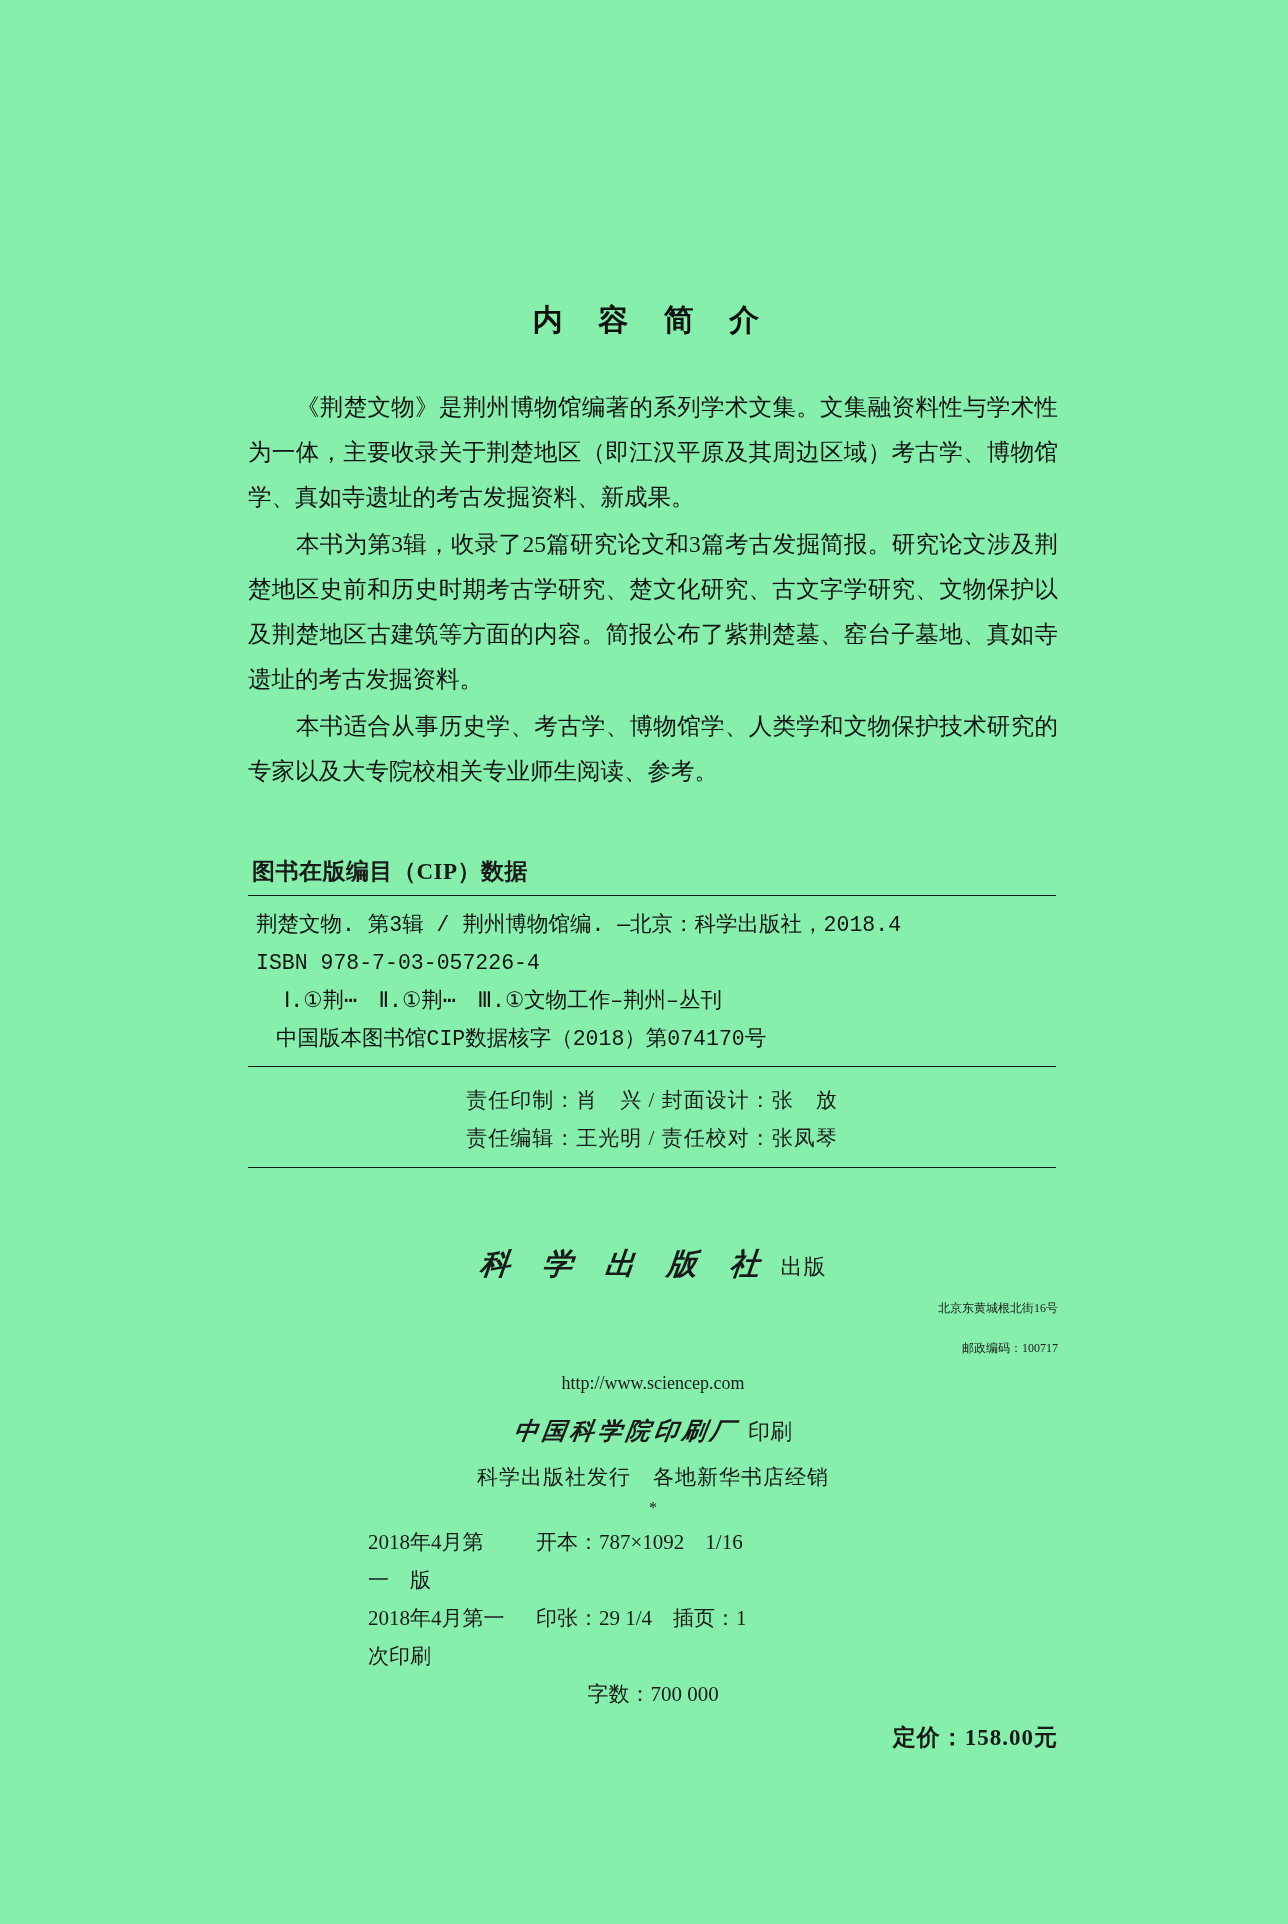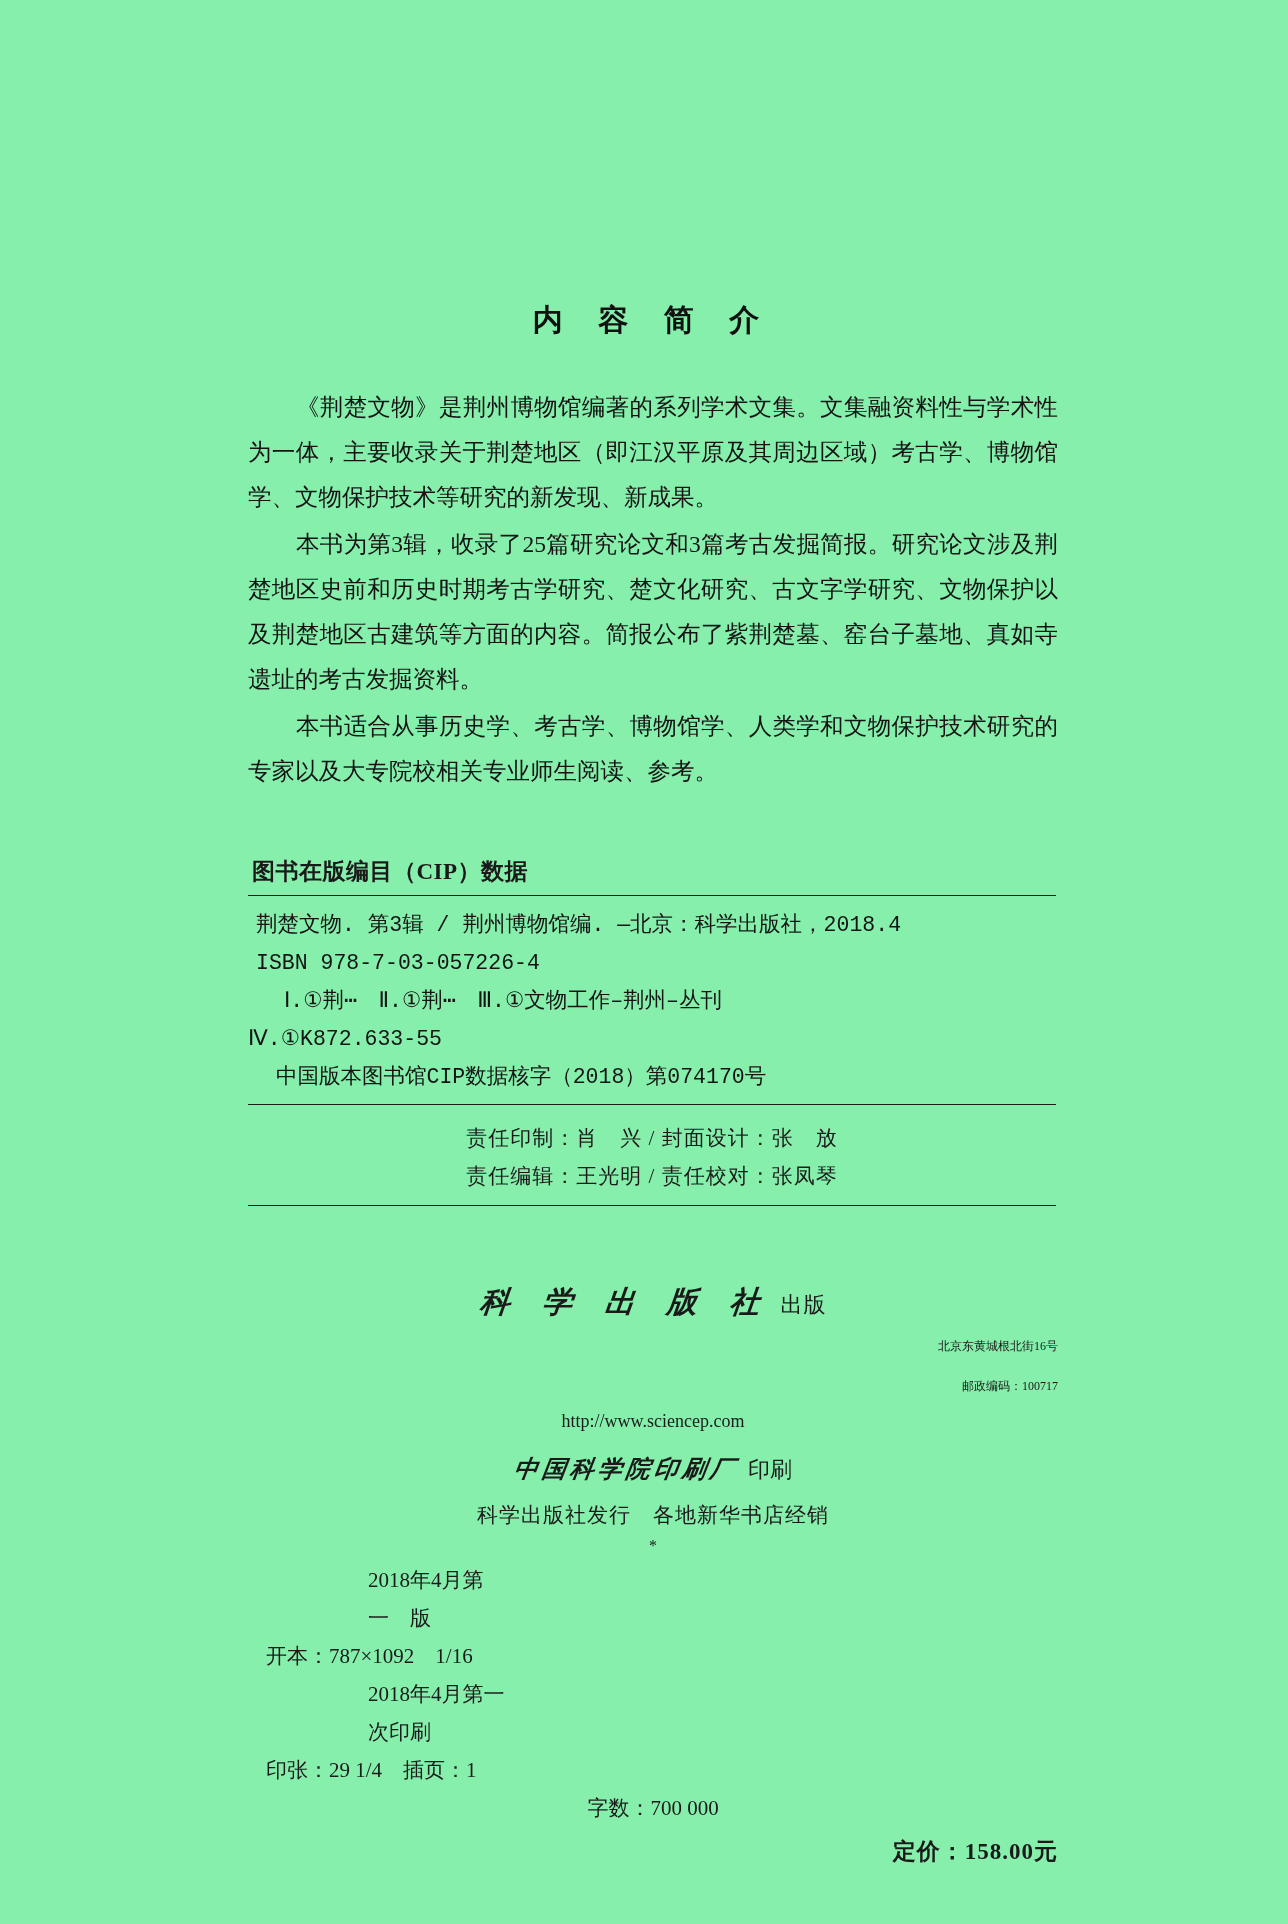--- a/index.html
+++ b/index.html
@@ -174,22 +174,20 @@
   }
 
   
   .imprint {
     margin-top: 6px;
     font-size: 21px;
     line-height: 38px;
   }
   .imprint .row {
     display: flex;
-    justify-content: center;
-    flex-direction: column;
   }
   .imprint .col-a {
     width: 270px;
     text-align: left;
     padding-left: 120px;
     box-sizing: border-box;
   }
   .imprint .col-b {
     width: 290px;
     text-align: left;
@@ -215,33 +213,32 @@
 </style>
 </head>
 <body>
 
 <div class="page">
   <div class="content">
 
     <div class="section-title">内 容 简 介</div>
 
     <div class="abstract">
-      <p>《荆楚文物》是荆州博物馆编著的系列学术文集。文集融资料性与学术性为一体，主要收录关于荆楚地区（即江汉平原及其周边区域）考古学、博物馆学、文物保护技术等研究的新发现、新成果。</p>
+      <p>《荆楚文物》是荆州博物馆编著的系列学术文集。文集融资料性与学术性为一体，主要收录关于荆楚地区（即江汉平原及其周边区域）考古学、博物馆学、真如寺遗址的考古发掘资料、新成果。</p>
       <p>本书为第3辑，收录了25篇研究论文和3篇考古发掘简报。研究论文涉及荆楚地区史前和历史时期考古学研究、楚文化研究、古文字学研究、文物保护以及荆楚地区古建筑等方面的内容。简报公布了紫荆楚墓、窑台子墓地、真如寺遗址的考古发掘资料。</p>
       <p>本书适合从事历史学、考古学、博物馆学、人类学和文物保护技术研究的专家以及大专院校相关专业师生阅读、参考。</p>
     </div>
 
     <div class="cip">
       <div class="cip-title">图书在版编目（CIP）数据</div>
       <div class="rule"></div>
       <div class="cip-body">
         <p>荆楚文物. 第3辑 / 荆州博物馆编. —北京：科学出版社，2018.4</p>
         <p>ISBN 978-7-03-057226-4</p>
         <p class="indent1">Ⅰ.①荆⋯　Ⅱ.①荆⋯　Ⅲ.①文物工作–荆州–丛刊</p>
-        <p class="hang">Ⅳ.①K872.633-55</p>
         <p class="center-ish">中国版本图书馆CIP数据核字（2018）第074170号</p>
       </div>
       <div class="rule-thin"></div>
 
       <div class="credits">
         <p>责任印制：肖　兴 / 封面设计：张　放</p>
         <p>责任编辑：王光明 / 责任校对：张凤琴</p>
       </div>
       <div class="rule"></div>
     </div>

